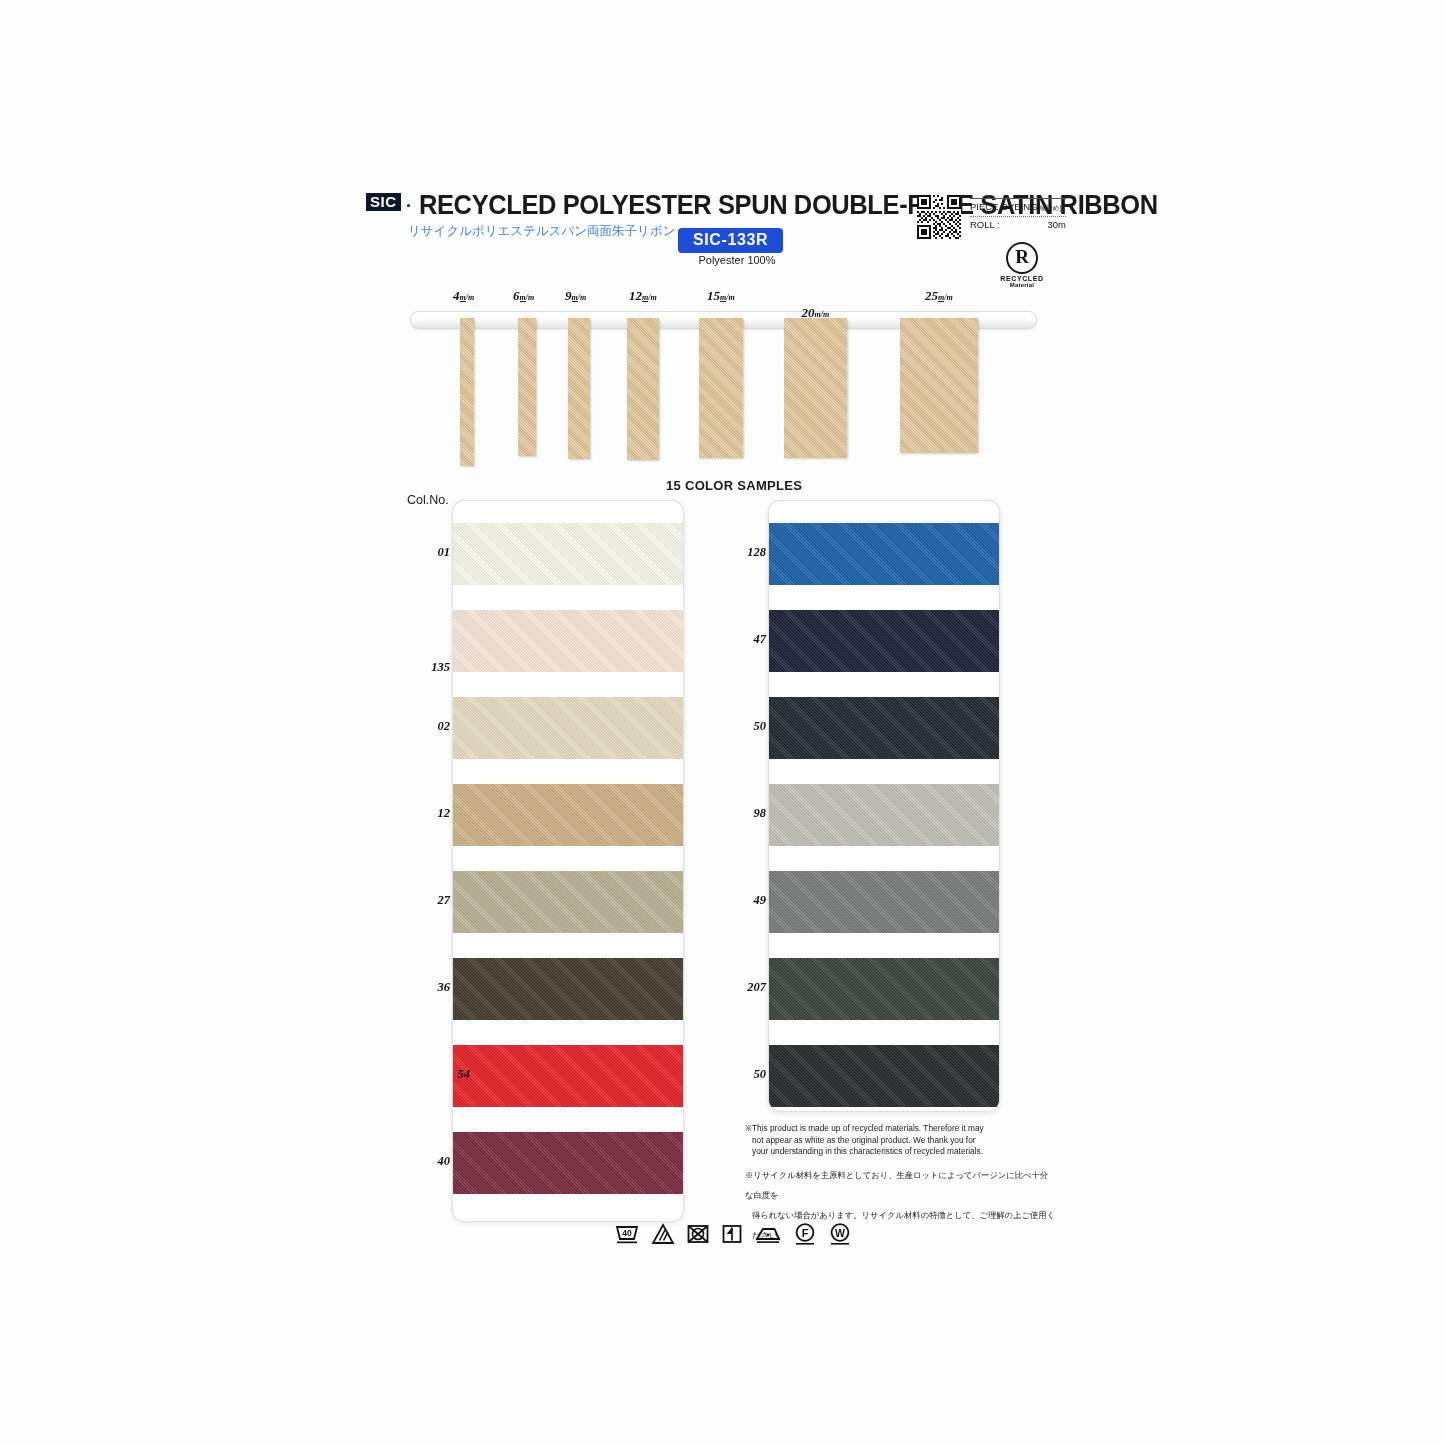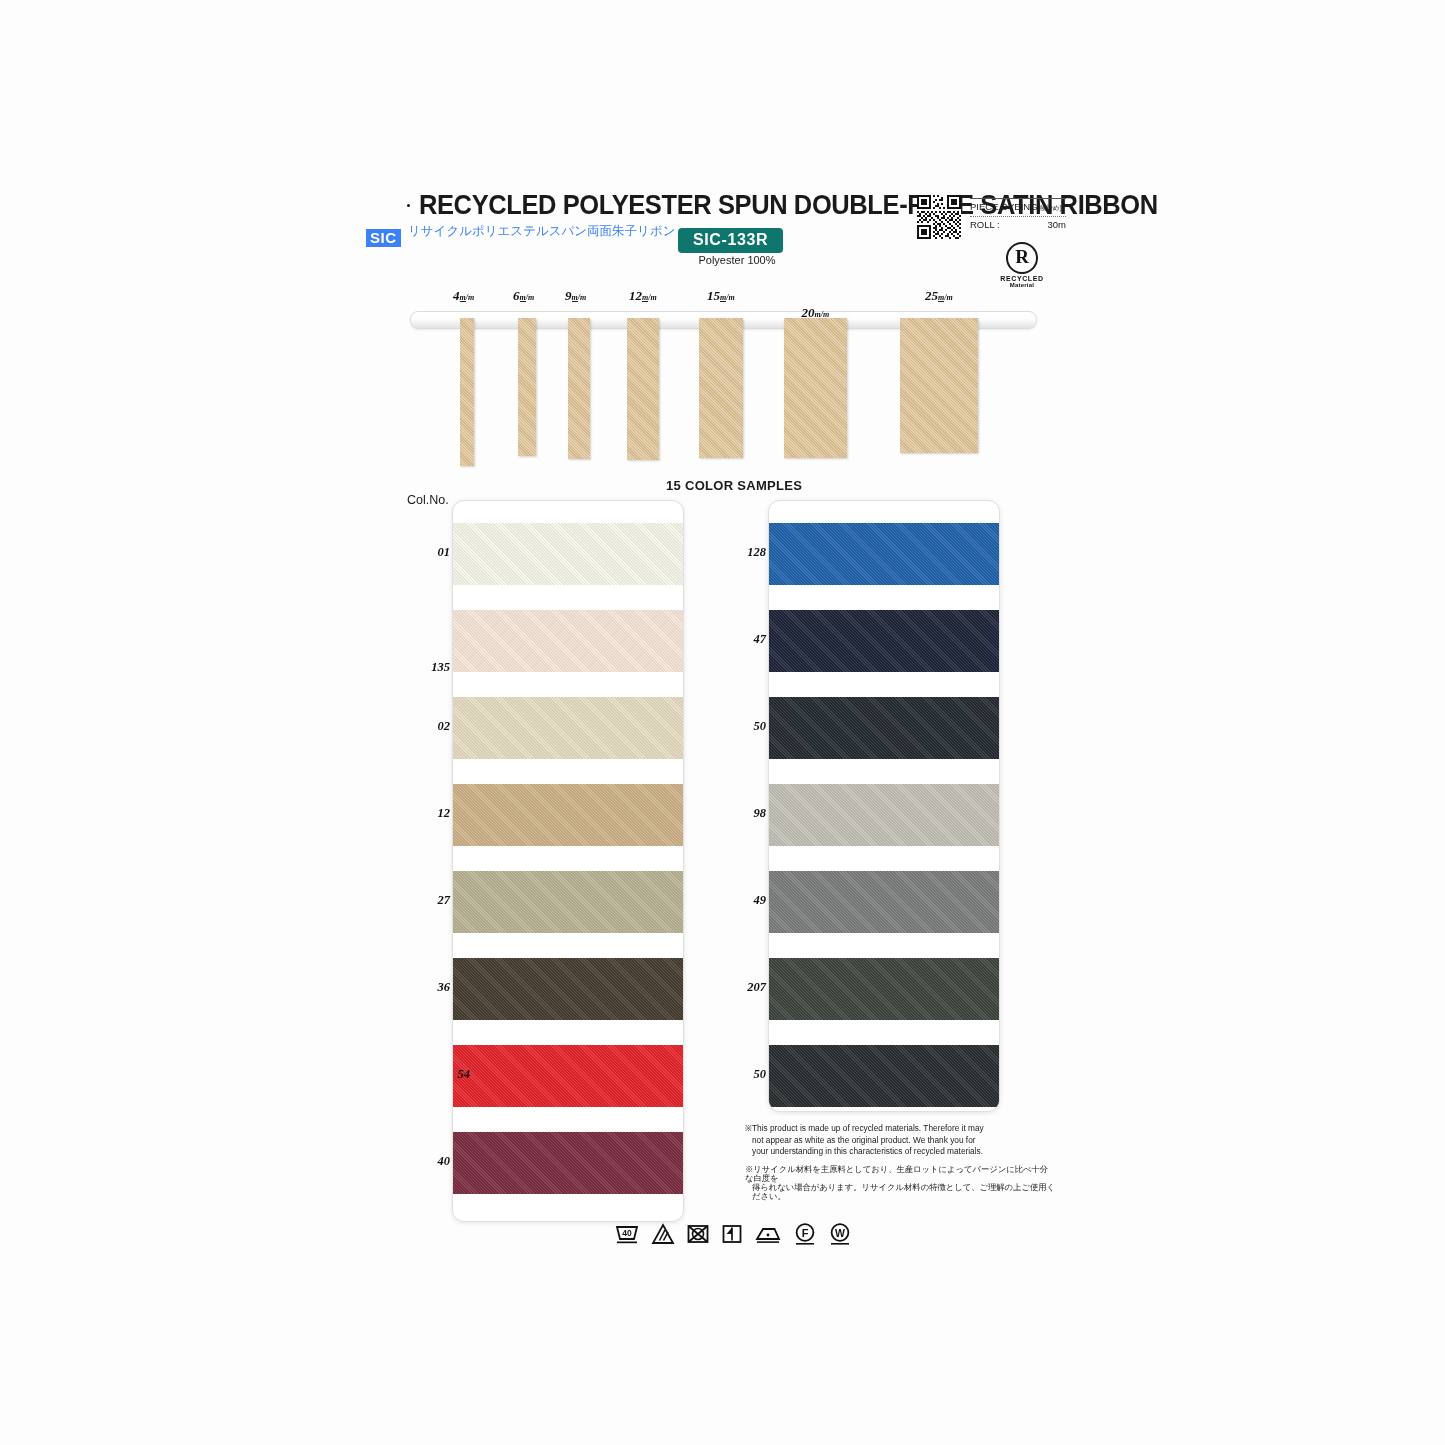--- a/index.html
+++ b/index.html
@@ -11,40 +11,39 @@
     overflow:hidden;
   }
   #card{
     position:absolute;left:0;top:0;width:1445px;height:1445px;
     background:#fdfdfd;
   }
   
   #header{position:absolute;left:366px;top:190px;width:700px;height:100px;}
   .sic-logo{
     position:absolute;left:0;top:3px;
-    background:#3b82f6;color:#fff;
+    background:#0f172a;color:#fff;
     font-weight:bold;font-size:15px;letter-spacing:.5px;
     padding:1px 4px 2px 4px;line-height:15px;
     font-family:"Liberation Sans", sans-serif;
-    margin-top:36px;
   }
   .sic-dot{position:absolute;left:41px;top:14px;width:3px;height:3px;background:#111;border-radius:50%;}
   .title-en{
     position:absolute;left:53px;top:-1px;
     font-size:25.5px;font-weight:bold;letter-spacing:-0.4px;
     white-space:nowrap;color:#1a1a1a;
     transform:scaleY(1.08);transform-origin:left top;
   }
   .title-jp{
     position:absolute;left:42px;top:33px;
     font-size:12.5px;letter-spacing:0px;color:#3b82f6;white-space:nowrap;
   }
   .code-badge{
     position:absolute;left:312px;top:38px;
-    background:#0f766e;color:#fff;border-radius:4px;
+    background:#1d4ed8;color:#fff;border-radius:4px;
     padding:3px 15px 4px 15px;
     font-size:16px;font-weight:bold;letter-spacing:.6px;
     text-align:center;white-space:nowrap;
   }
   .composition{
     position:absolute;left:312px;top:64px;width:118px;
     text-align:center;font-size:11px;color:#222;white-space:nowrap;
   }
   
   .qr{position:absolute;left:551px;top:5px;width:44px;height:44px;}
@@ -112,21 +111,21 @@
     content:"";position:absolute;inset:0;
     background:repeating-linear-gradient(45deg,rgba(255,255,255,.13) 0 1px,rgba(0,0,0,.07) 1px 2.2px);
   }
   .cnum{
     position:absolute;font-size:12.5px;font-style:italic;font-weight:bold;
     font-family:"Liberation Serif", serif;color:#111;text-align:right;width:40px;
   }
   
   #notes{position:absolute;left:745px;top:1123px;width:310px;}
   .note-en{font-size:8.3px;line-height:11.5px;color:#1a1a1a;}
-  .note-jp{font-size:8.3px;line-height:9px;color:#1a1a1a;margin-top:7px;}
+  .note-jp{font-size:8.3px;line-height:20px;color:#1a1a1a;margin-top:7px;}
   .note-indent{padding-left:7px;display:block;}
   
   #care{position:absolute;left:614px;top:1214px;width:220px;height:40px;display:flex;gap:11px;align-items:center;}
   #care svg{display:block;}
 </style>
 </head>
 <body>
 
 <div id="card">
 

